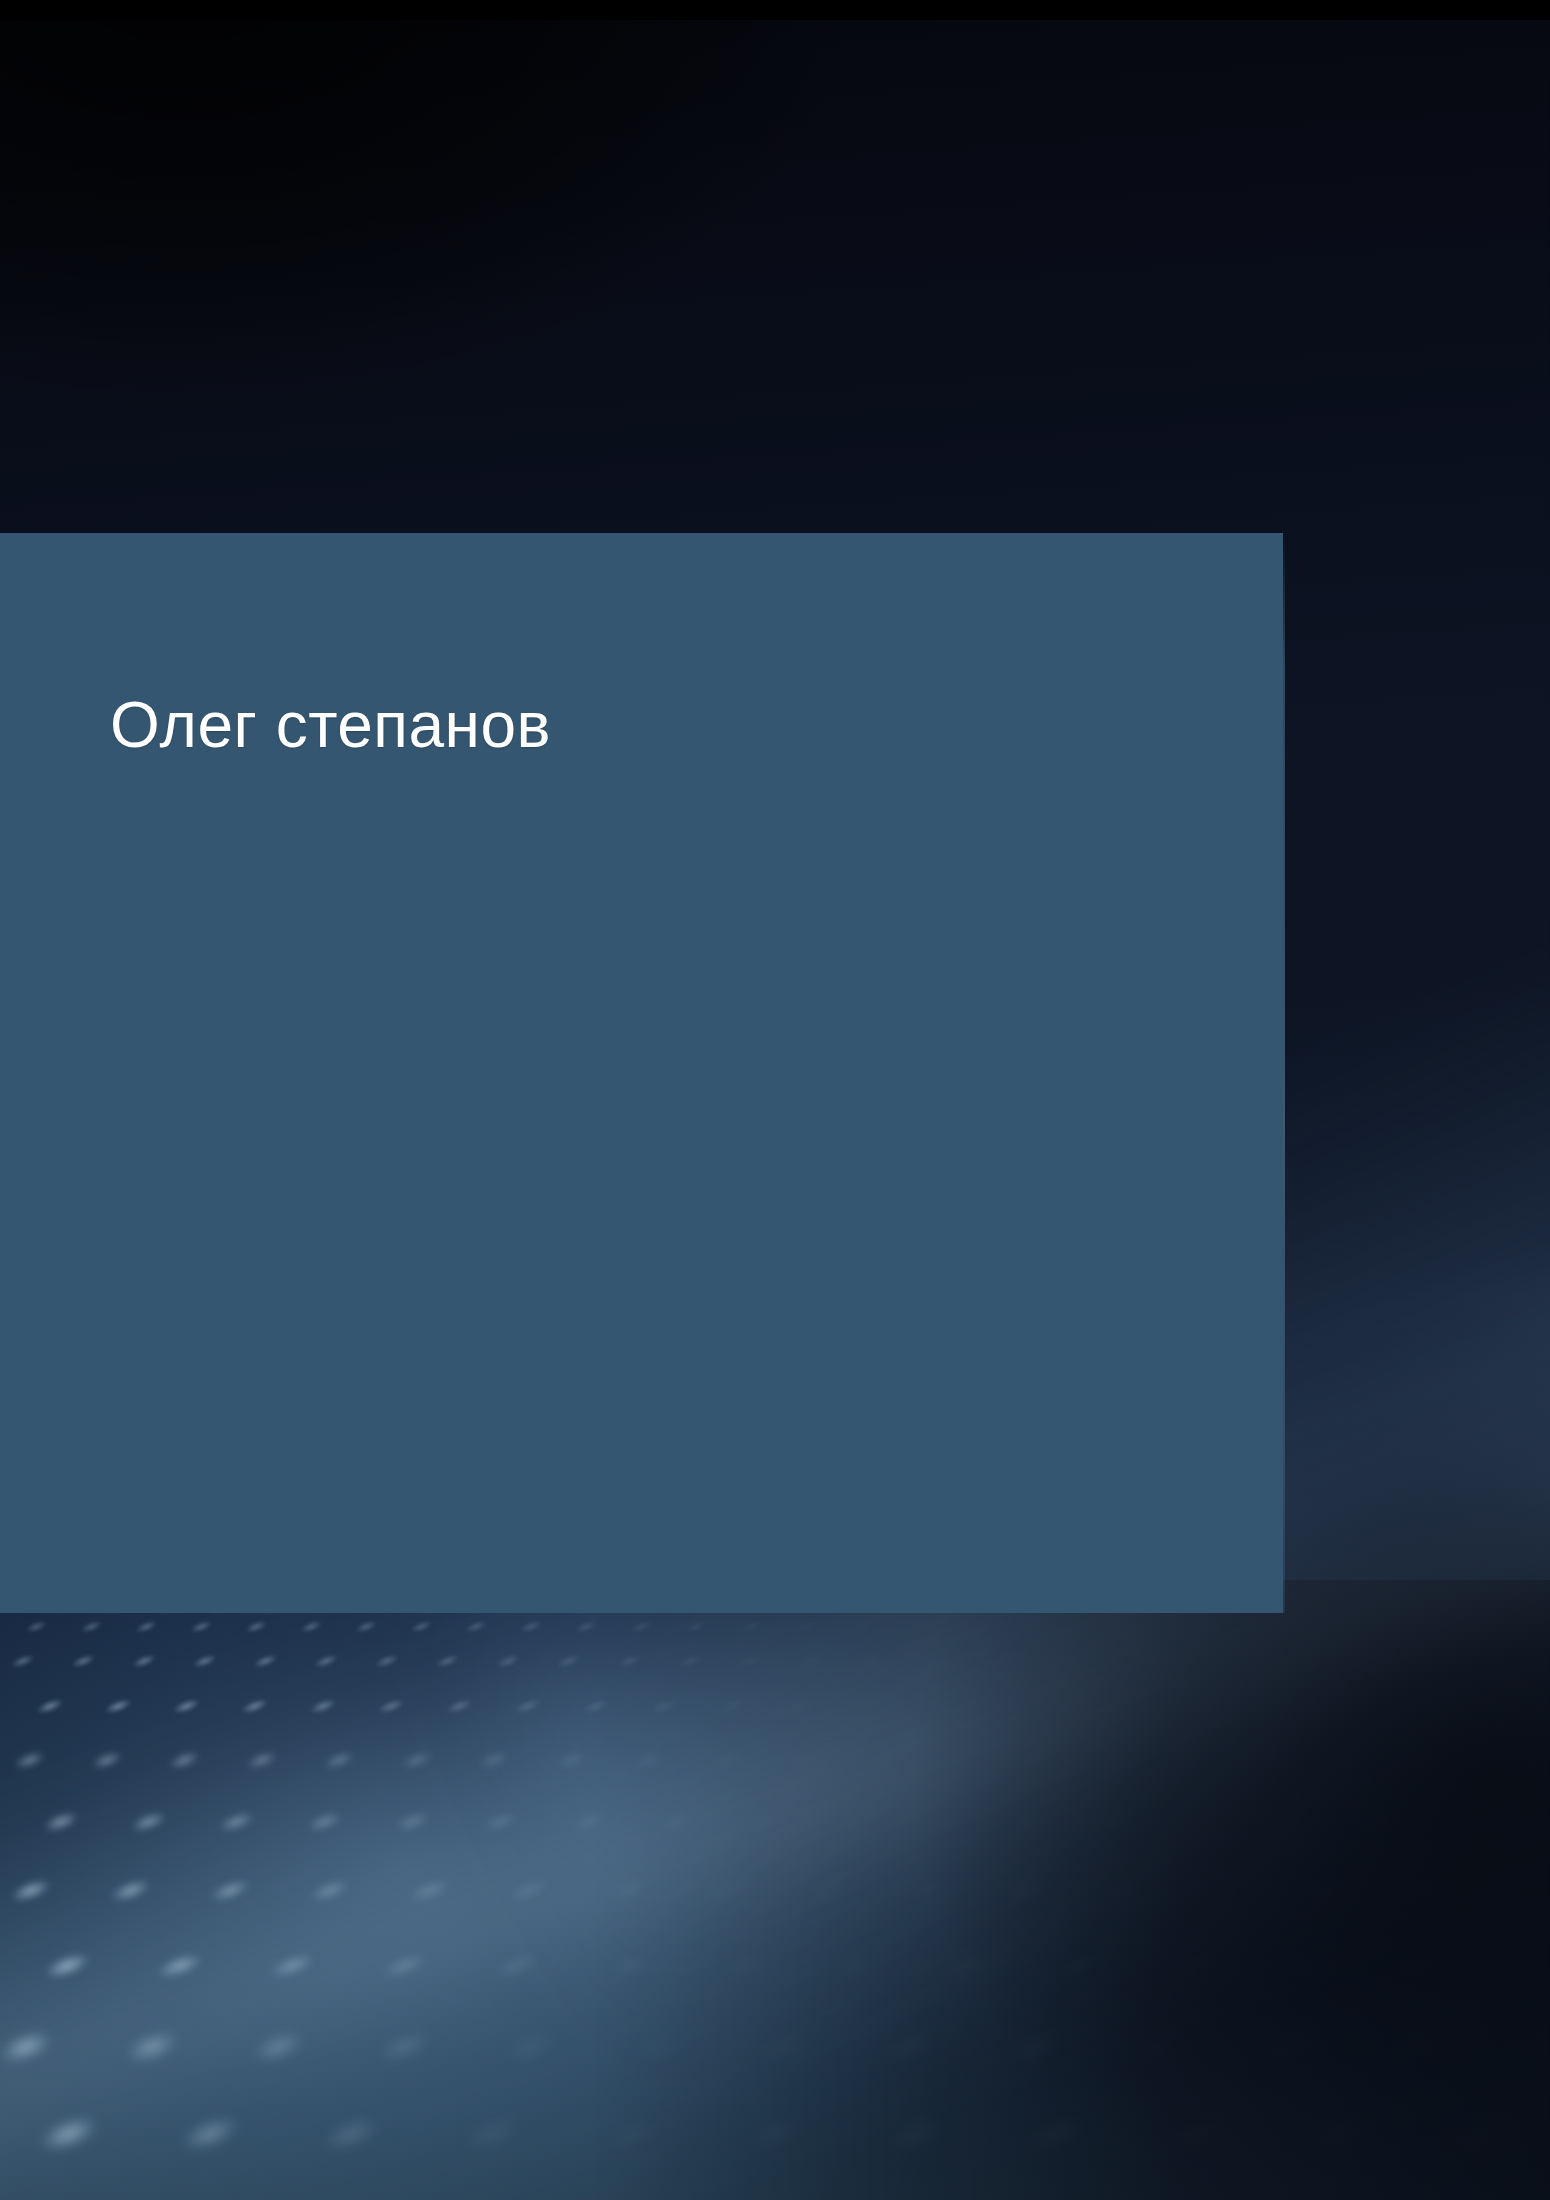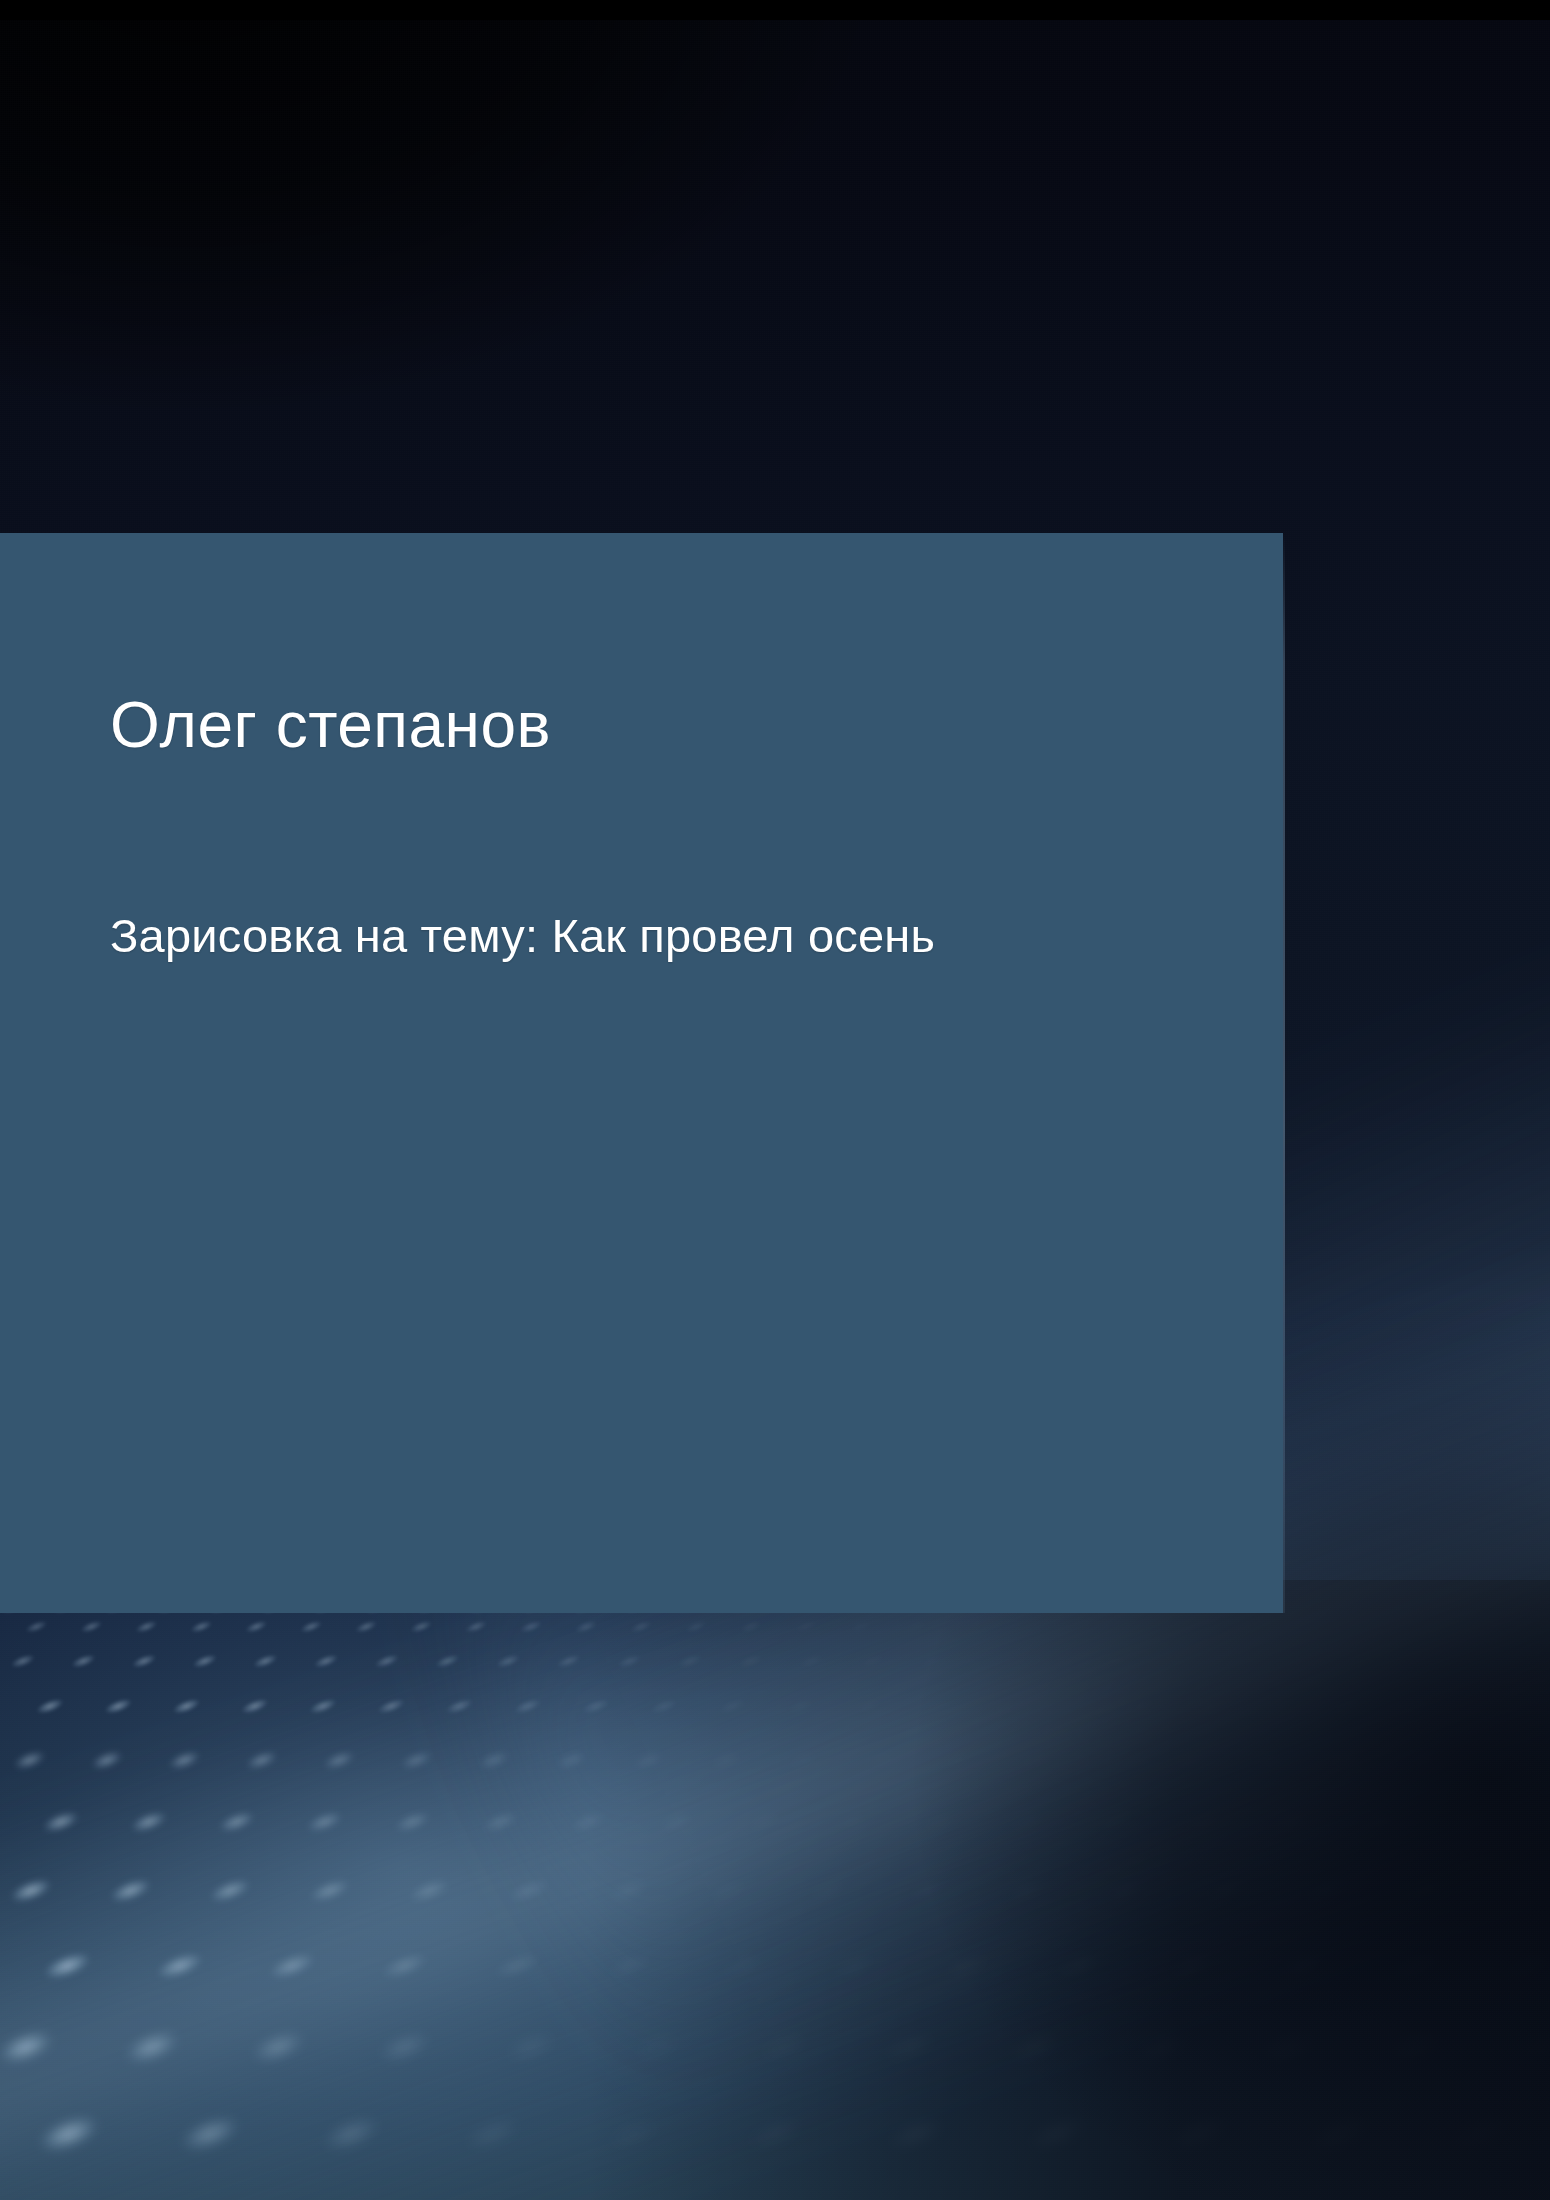--- a/index.html
+++ b/index.html
@@ -429,16 +429,15 @@
   <div class="bg-streak"></div>
   <div class="bg-streak2"></div>
   <div class="bg-right-dark"></div>
   <div class="bg-noise"></div>
 
   <div class="panel-rim"></div>
   <div class="panel"></div>
 
   <div class="author">Олег степанов</div>
 
-  <div class="book-title">Зарисовка на тему: Как провел осень</div>
 
 
 </div>
 
 </body></html>

